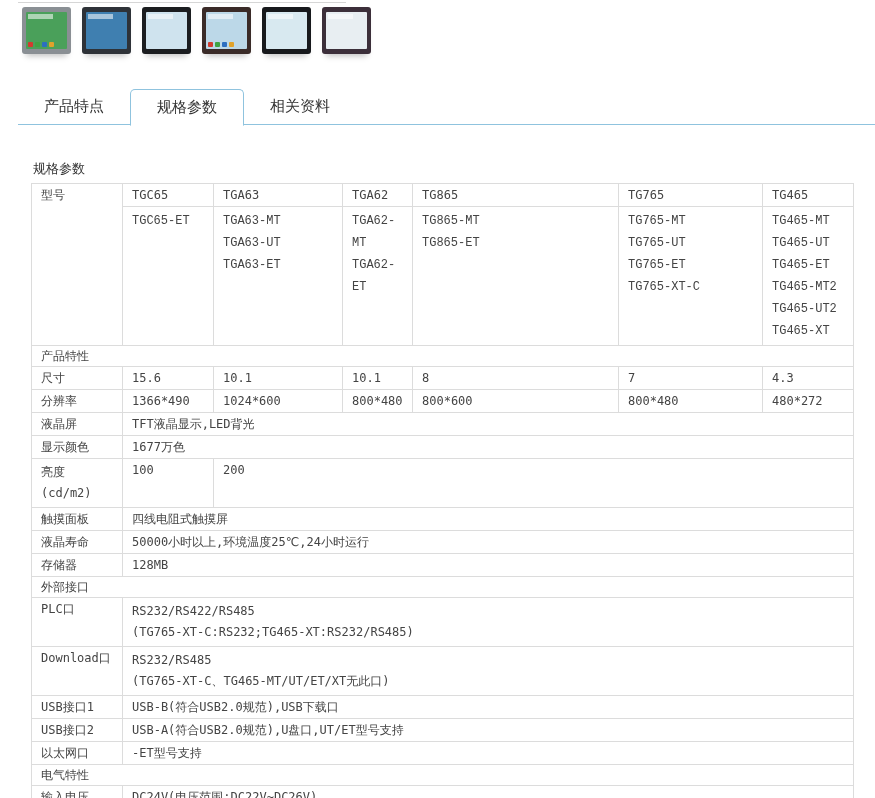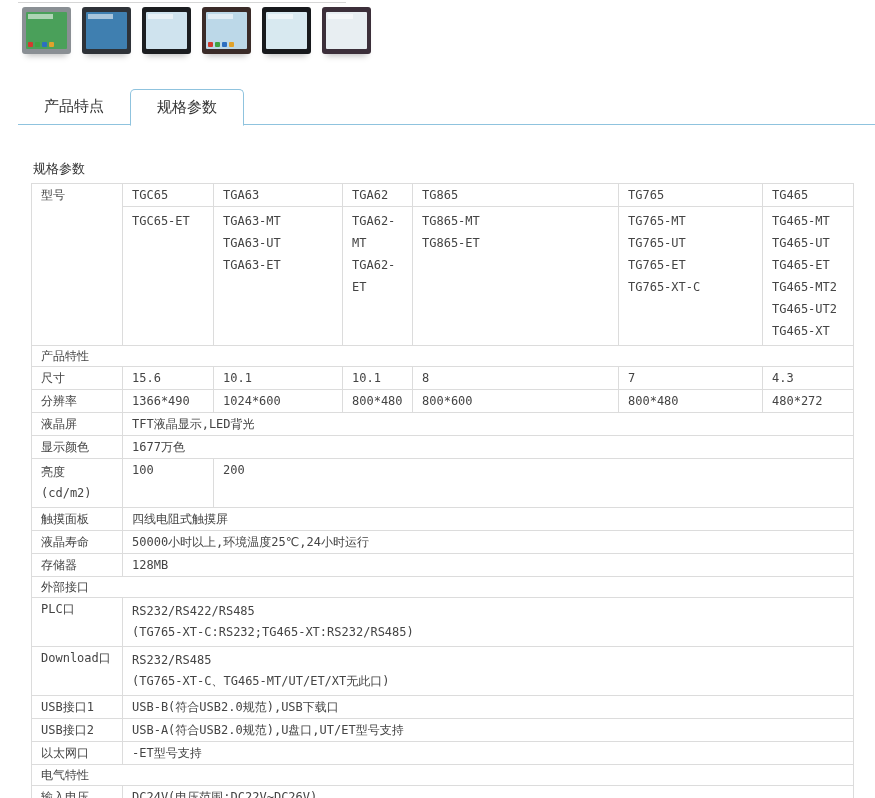--- a/index.html
+++ b/index.html
@@ -30,21 +30,21 @@
   .section-title{position:absolute;left:33px;top:160px;font-size:13px;color:#333;}
 
   
   .spec-table{position:absolute;left:31px;top:183px;width:823px;
       border-collapse:collapse;table-layout:fixed;
       font-family:"DejaVu Sans Mono","DejaVu Sans",monospace;
       font-size:12px;color:#444;}
   .spec-table td{border:1px solid #dcdcdc;padding:3px 9px;vertical-align:top;
       line-height:16px;overflow-wrap:break-word;margin-top:40px;}
   .spec-table td.section{padding:2px 9px;}
-  .spec-table td.variants div{line-height:22px;}
+  .spec-table td.variants div{line-height:22px;font-family:Liberation Mono, monospace;}
   .spec-table td.two div, .spec-table td.lbl2 div{line-height:21px;}
 </style>
 </head>
 <body>
 
 <div class="topline"></div>
 <div class="thumbs" id="thumbs">
     <div class="thumb" style="background: rgb(138, 143, 148);">
       <div class="screen" style="background: rgb(74, 160, 90);">
         <div class="glint"></div>
@@ -84,20 +84,21 @@
     </div>
     <div class="thumb" style="background: rgb(60, 47, 58);">
       <div class="screen" style="background: rgb(232, 238, 242);">
         <div class="glint"></div>
       </div>
     </div>
   </div>
 <div class="tabbar" id="tabbar">
     <div class="tab">产品特点</div>
     <div class="tab active">规格参数</div>
+    <div class="tab">相关资料</div>
   </div>
 <div class="section-title">规格参数</div>
 <table class="spec-table">
   <colgroup id="cols">
       <col style="width: 91px;">
       <col style="width: 91px;">
       <col style="width: 129px;">
       <col style="width: 70px;">
       <col style="width: 206px;">
       <col style="width: 144px;">

